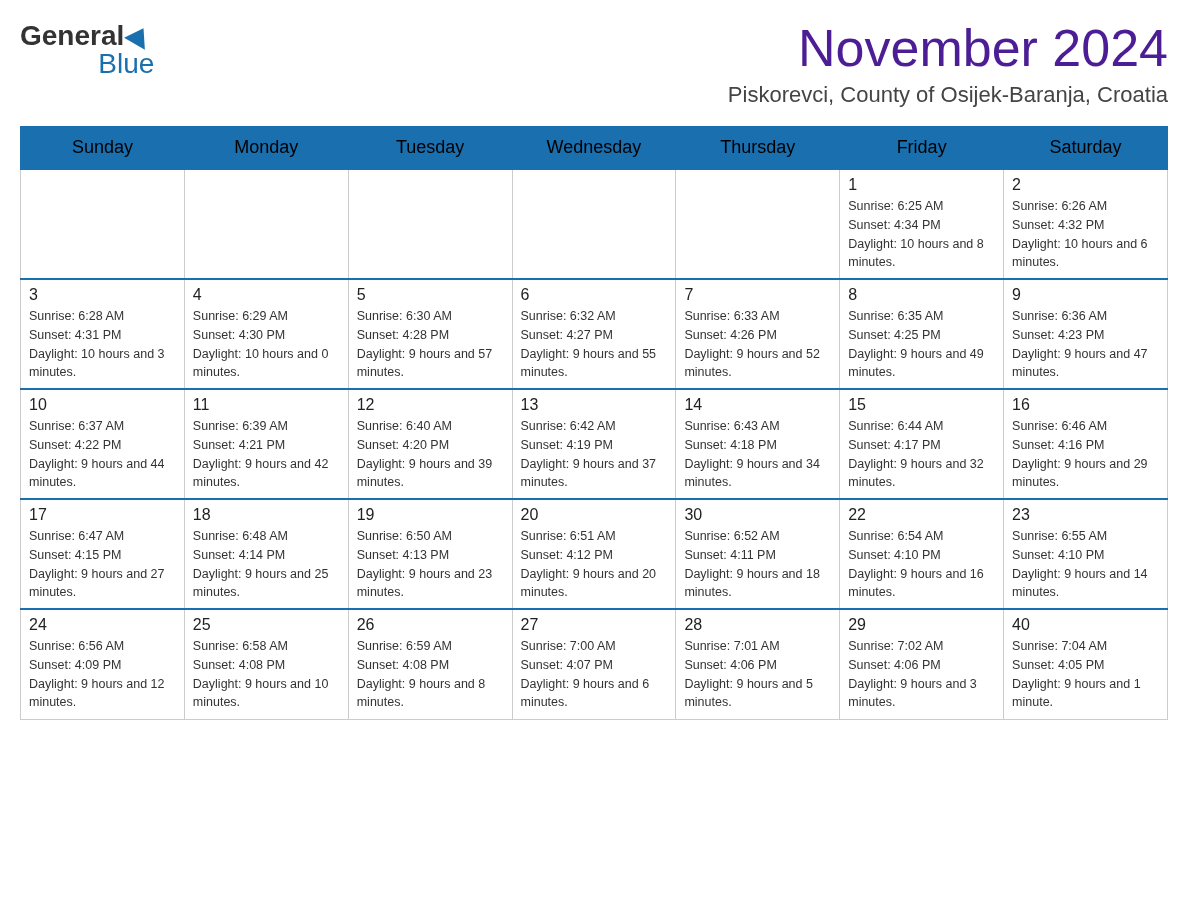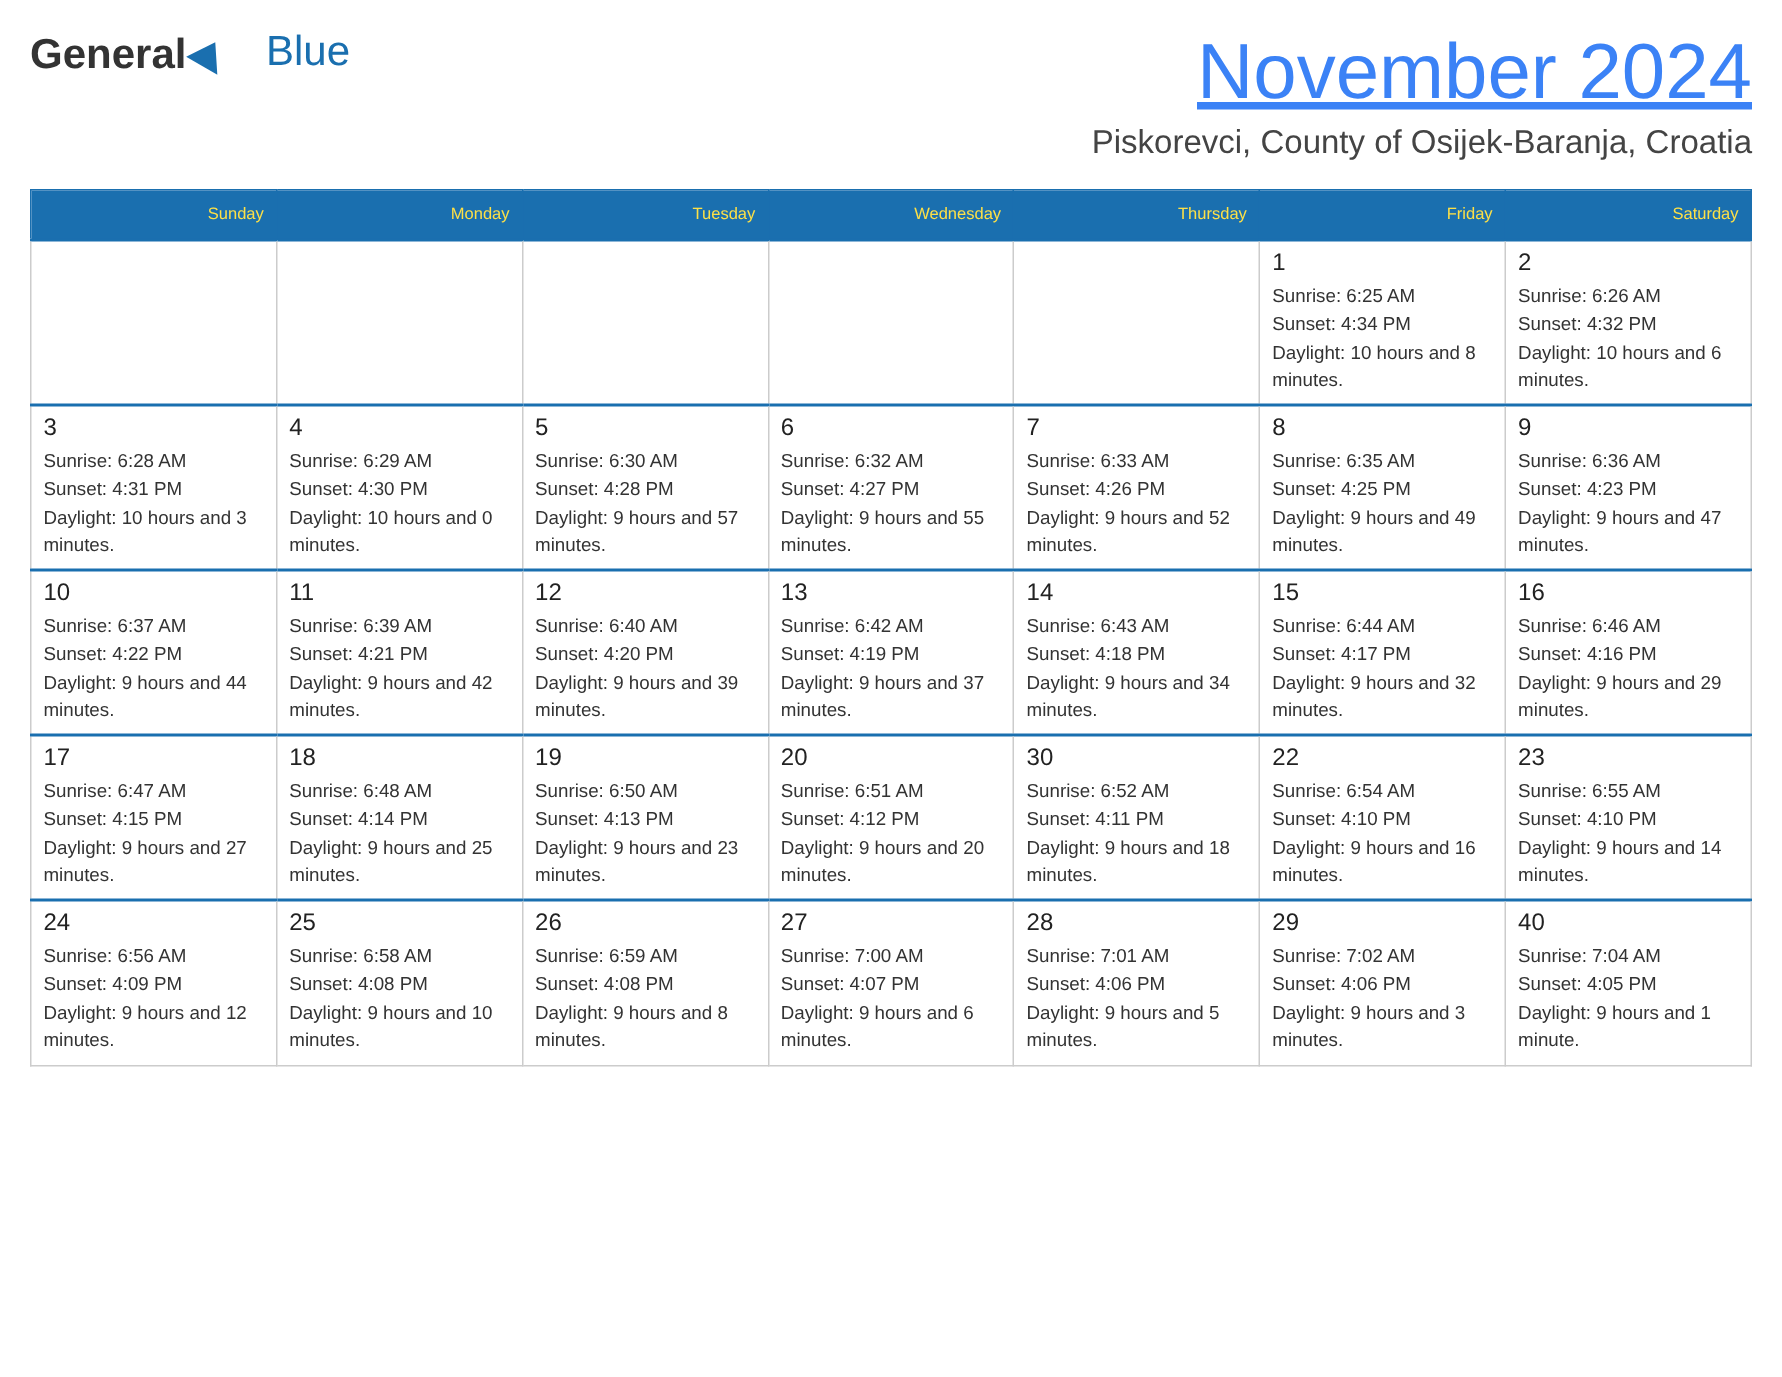--- a/index.html
+++ b/index.html
@@ -11,23 +11,22 @@
       min-height: 918px;
     }
     .header-area {
       display: flex;
       justify-content: space-between;
       align-items: flex-start;
       margin-bottom: 18px;
     }
     .logo-area {
       display: flex;
-      flex-direction: row;
-      align-items: center;
-      gap: 21px;
+      flex-direction: column;
+      align-items: flex-end;
     }
     .logo-text {
       display: flex;
       align-items: center;
       font-size: 28px;
       font-weight: bold;
       color: #333;
     }
     .logo-general { color: #333; }
     .logo-blue { color: #1a6faf; }
@@ -39,41 +38,40 @@
       border-bottom: 18px solid #1a6faf;
       margin: 0 3px;
       transform: rotate(30deg);
     }
     .title-area {
       text-align: right;
     }
     .month-title {
       font-size: 52px;
       font-weight: normal;
-      color: #3b82f6;
+      color: #4c1d95;
       line-height: 1.1;
-      text-decoration: underline;
     }
     .location-title {
       font-size: 22px;
       color: #444;
       margin-top: 5px;
     }
     .calendar-table {
       width: 100%;
       border-collapse: collapse;
       table-layout: fixed;
     }
     .calendar-table th {
       background-color: #1a6faf;
-      color: #fde047;
-      font-size: 11px;
+      color: #000000;
+      font-size: 18px;
       font-weight: normal;
       padding: 10px 8px;
-      text-align: right;
+      text-align: center;
       border: 1px solid #1a6faf;
     }
     .calendar-table td {
       vertical-align: top;
       border: 1px solid #ccc;
       padding: 6px 8px;
       font-size: 13px;
       color: #333;
       height: 110px;
     }

